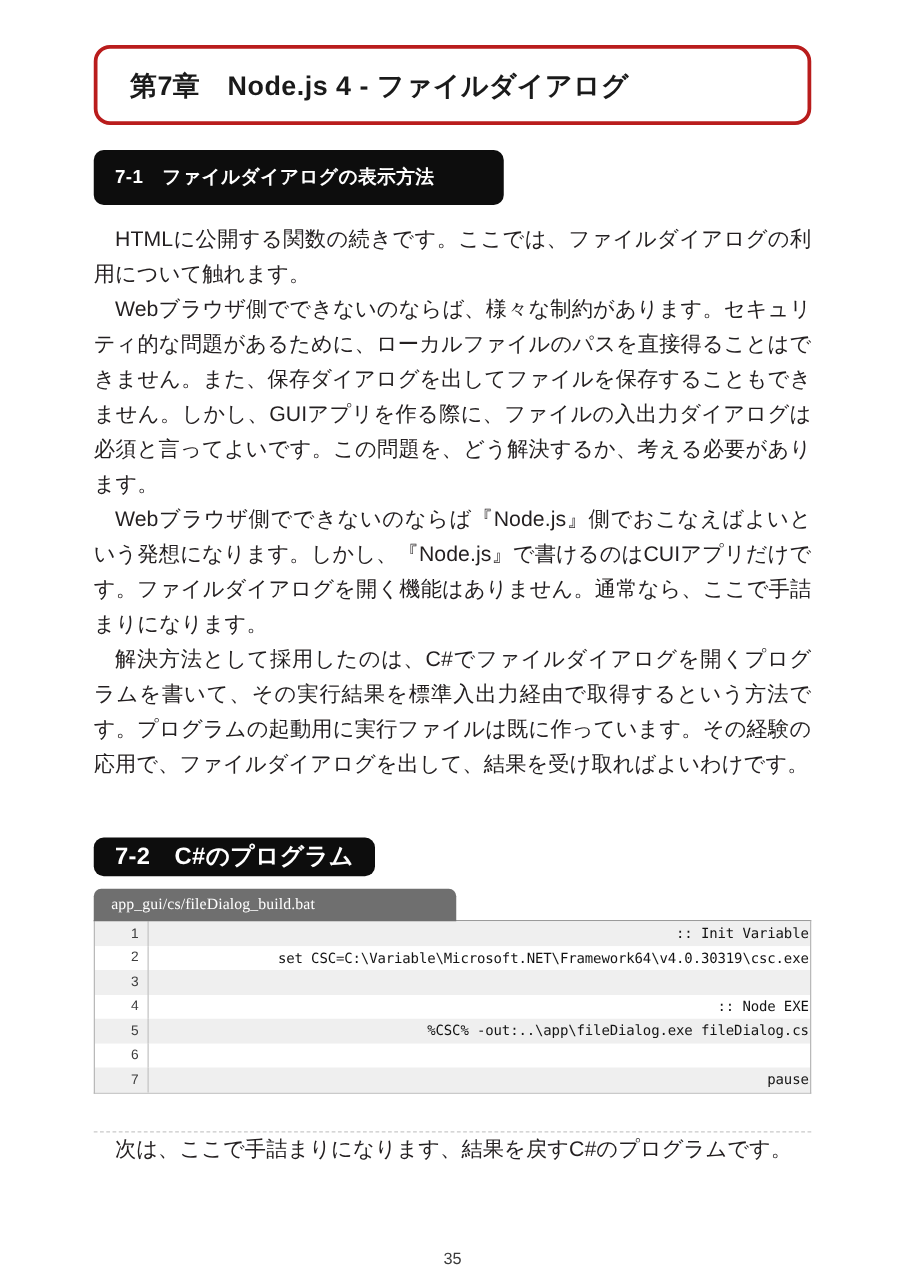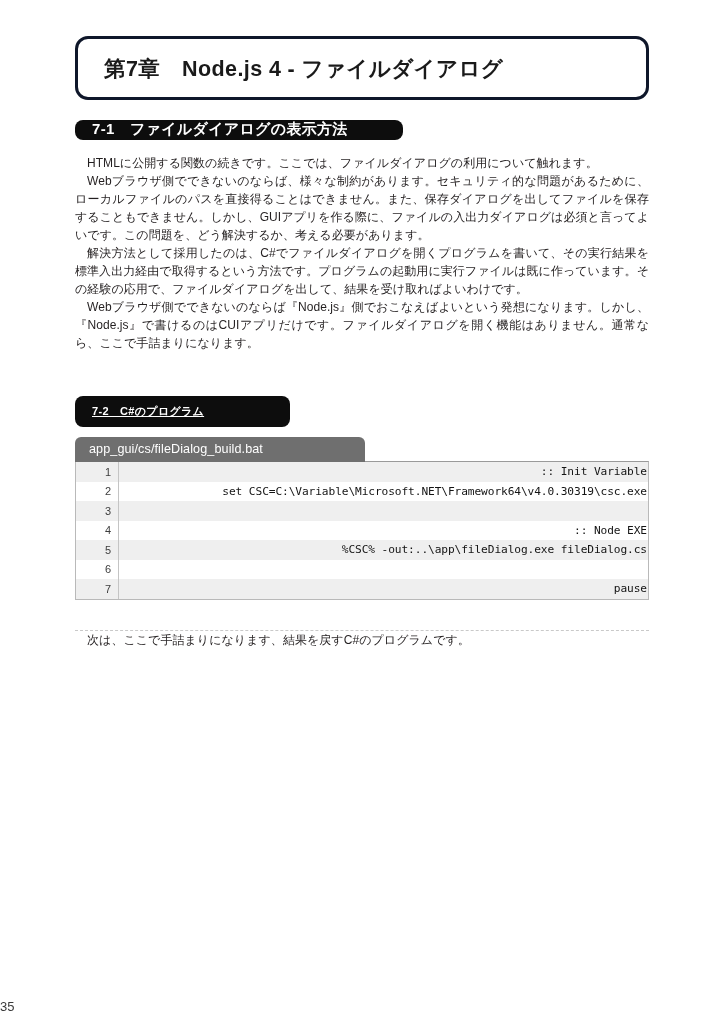--- a/index.html
+++ b/index.html
@@ -19,21 +19,21 @@
     position: relative;
     width: 724px;
     height: 1024px;
     box-sizing: border-box;
     padding: 0 75px;
   }
 
   
   .chapter-box {
     margin-top: 36px;
-    border: 3px solid #0f172a;
+    border: 3px solid #b91c1c;
     border-radius: 13px;
     height: 64px;
     display: flex;
     align-items: center;
     box-sizing: border-box;
     padding-left: 26px;
     background: #ffffff;
   }
   .chapter-title {
     font-size: 21.5px;
@@ -51,28 +51,28 @@
     display: inline-flex;
     align-items: center;
     font-size: 15.5px;
     font-weight: bold;
     padding: 6px 17px 7px 17px;
     letter-spacing: 0.3px;
     white-space: pre;
     box-sizing: border-box;
   }
   .sec-1-wrap { margin-top: 20px; }
-  .sec-1-wrap .section-head { min-width: 328px; height: 20px; font-size: 15px; }
+  .sec-1-wrap .section-head { min-width: 328px; height: 44px; font-size: 15px; }
   .sec-2-wrap { margin-top: 44px; }
-  .sec-2-wrap .section-head { min-width: 215px; height: 31px; font-size: 11px; text-decoration: underline; }
+  .sec-2-wrap .section-head { min-width: 215px; height: 31px; font-size: 19px; }
 
   
   p.body {
-    font-size: 12px;
-    line-height: 18px;
+    font-size: 17px;
+    line-height: 28px;
     margin: 0;
     text-align: justify;
     text-justify: inter-character;
     text-indent: 1em;
     color: #231f20;
     letter-spacing: 0.05px;
   }
   .para-block { margin-top: 14px; }
   .para-block p.body + p.body { margin-top: 0; }
 
@@ -87,20 +87,21 @@
     background: #6f6f6f;
     color: #ffffff;
     font-size: 12.6px;
     padding: 5px 18px 6px 14px;
     border-radius: 6px 6px 0 0;
     letter-spacing: 0.1px;
     position: relative;
     z-index: 2;
     min-width: 290px;
     box-sizing: border-box;
+    font-family: Liberation Serif, serif;
   }
   .code-body {
     border: 1px solid #b9b9b9;
     border-top: 1px solid #9a9a9a;
     background: #ffffff;
     margin-top: -1px;
   }
   table.code {
     border-collapse: collapse;
     width: 100%;
@@ -137,42 +138,42 @@
     margin: 30px 0 0 0;
     height: 0;
   }
 
   
   .page-number {
     position: absolute;
     left: 0;
     right: 0;
     bottom: 46px;
-    text-align: left;
+    text-align: center;
     font-size: 13px;
     color: #3a3a3a;
   }
 </style>
 </head>
 <body>
 
 <div class="page">
 
   <div class="chapter-box">
     <span class="chapter-title">第7章　Node.js 4 - ファイルダイアログ</span>
   </div>
 
   <div class="sec-1-wrap">
     <div class="section-head">7-1　ファイルダイアログの表示方法</div>
 
     <div class="para-block">
       <p class="body">HTMLに公開する関数の続きです。ここでは、ファイルダイアログの利用について触れます。</p>
       <p class="body">Webブラウザ側でできないのならば、様々な制約があります。セキュリティ的な問題があるために、ローカルファイルのパスを直接得ることはできません。また、保存ダイアログを出してファイルを保存することもできません。しかし、GUIアプリを作る際に、ファイルの入出力ダイアログは必須と言ってよいです。この問題を、どう解決するか、考える必要があります。</p>
+      <p class="body">Webブラウザ側でできないのならば『Node.js』側でおこなえばよいという発想になります。しかし、『Node.js』で書けるのはCUIアプリだけです。ファイルダイアログを開く機能はありません。通常なら、ここで手詰まりになります。</p>
       <p class="body">解決方法として採用したのは、C#でファイルダイアログを開くプログラムを書いて、その実行結果を標準入出力経由で取得するという方法です。プログラムの起動用に実行ファイルは既に作っています。その経験の応用で、ファイルダイアログを出して、結果を受け取ればよいわけです。</p>
-      <p class="body">Webブラウザ側でできないのならば『Node.js』側でおこなえばよいという発想になります。しかし、『Node.js』で書けるのはCUIアプリだけです。ファイルダイアログを開く機能はありません。通常なら、ここで手詰まりになります。</p>
     </div>
   </div>
 
   <div class="sec-2-wrap">
     <div class="section-head">7-2　C#のプログラム</div>
 
 
     
     <div class="code-wrap">
       <div class="code-tab">app_gui/cs/fileDialog_build.bat</div>

